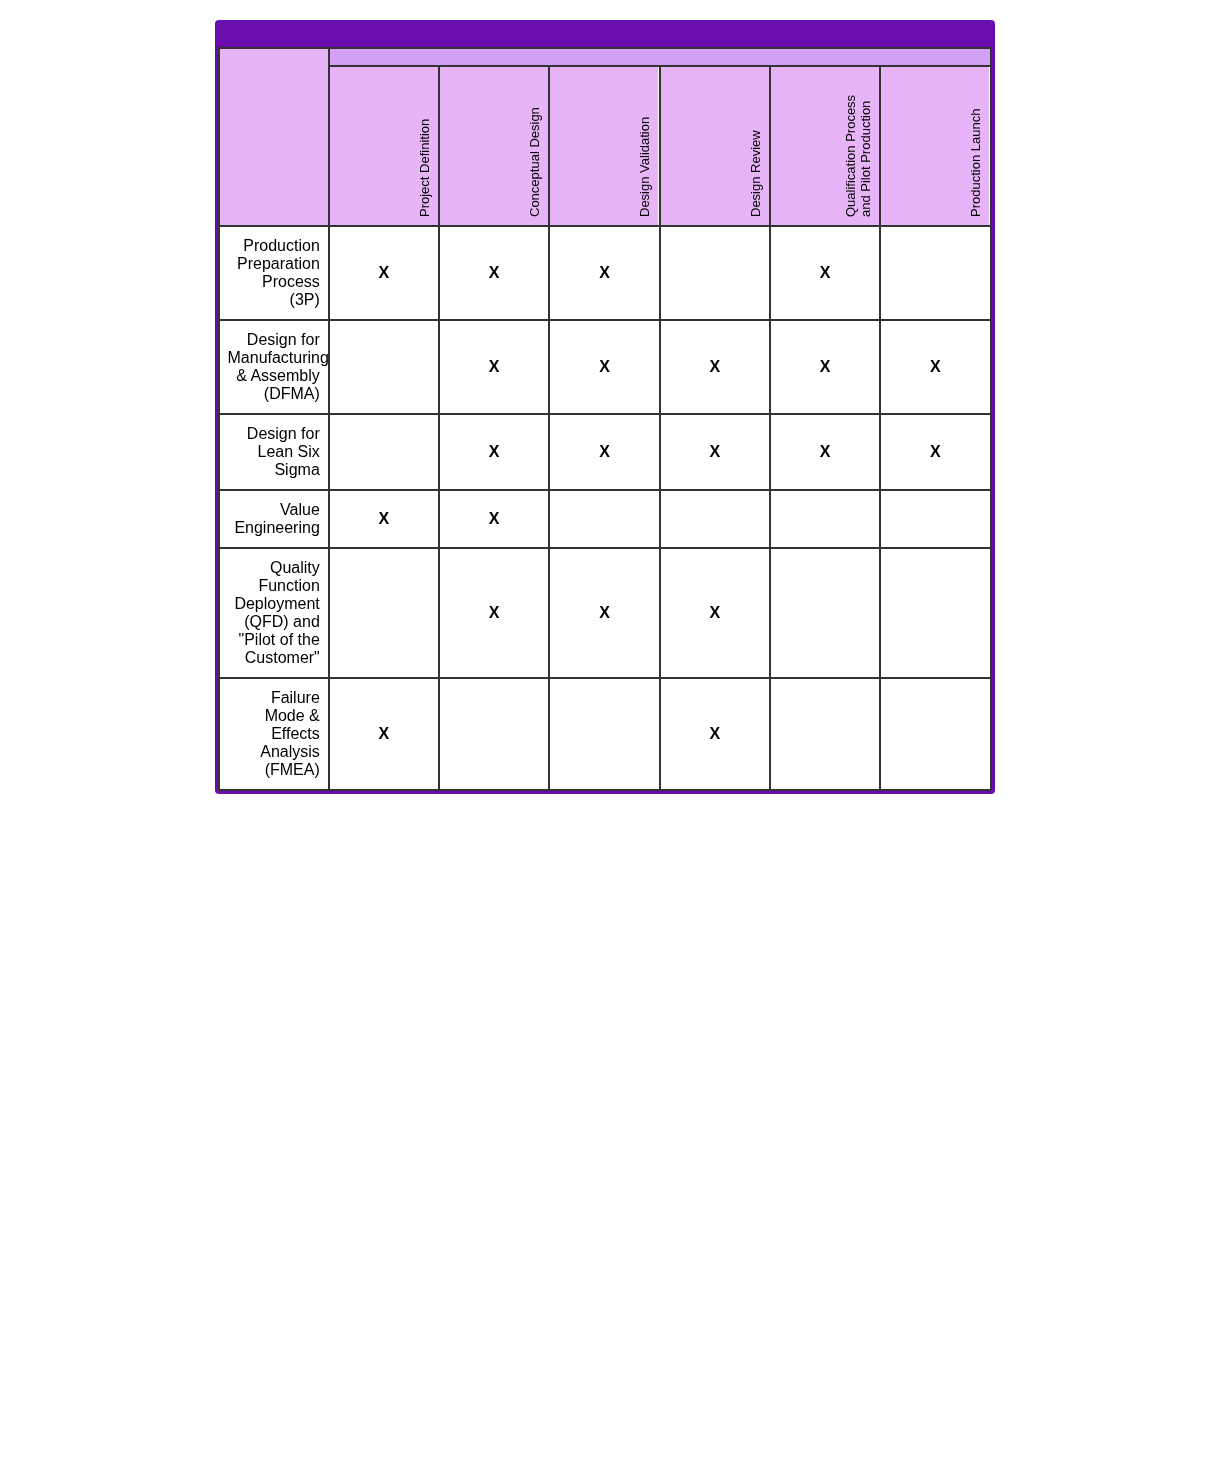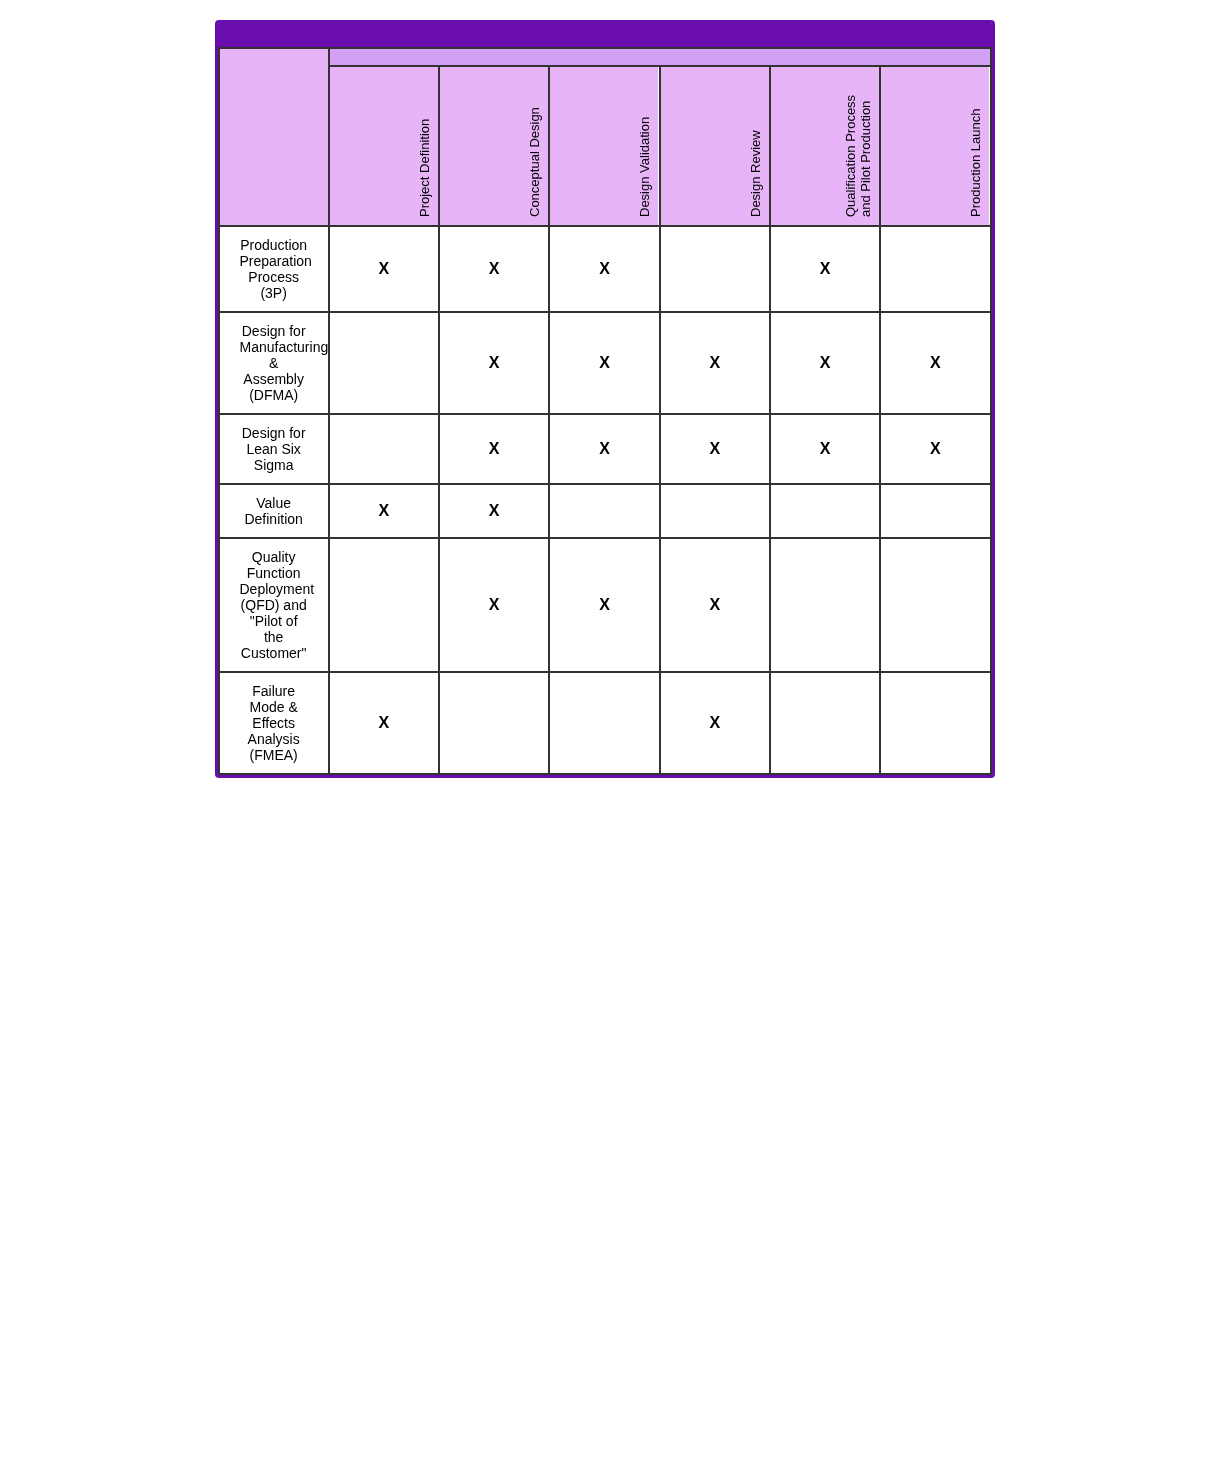--- a/index.html
+++ b/index.html
@@ -57,23 +57,23 @@
       text-orientation: mixed;
       transform: rotate(180deg);
       height: 160px;
       font-size: 13px;
       font-weight: normal;
       vertical-align: bottom;
       text-align: left;
       padding: 8px 6px;
     }
     .method-cell {
-      text-align: center;
-      padding: 10px 20px;
-      font-size: 14px;
+      text-align: right;
+      padding: 10px 8px;
+      font-size: 16px;
       background-color: #fff;
     }
     .mark-cell {
       background-color: #fff;
       font-size: 16px;
       font-weight: bold;
     }
     .empty-cell {
       background-color: #fff;
     }
@@ -122,21 +122,21 @@
         <tr>
           <td class="method-cell">Design for Lean Six Sigma</td>
           <td class="empty-cell"></td>
           <td class="mark-cell">X</td>
           <td class="mark-cell">X</td>
           <td class="mark-cell">X</td>
           <td class="mark-cell">X</td>
           <td class="mark-cell">X</td>
         </tr>
         <tr>
-          <td class="method-cell">Value Definition</td>
+          <td class="method-cell">Value Engineering</td>
           <td class="mark-cell">X</td>
           <td class="mark-cell">X</td>
           <td class="empty-cell"></td>
           <td class="empty-cell"></td>
           <td class="empty-cell"></td>
           <td class="empty-cell"></td>
         </tr>
         <tr>
           <td class="method-cell">Quality Function Deployment (QFD) and "Pilot of the Customer"</td>
           <td class="empty-cell"></td>

